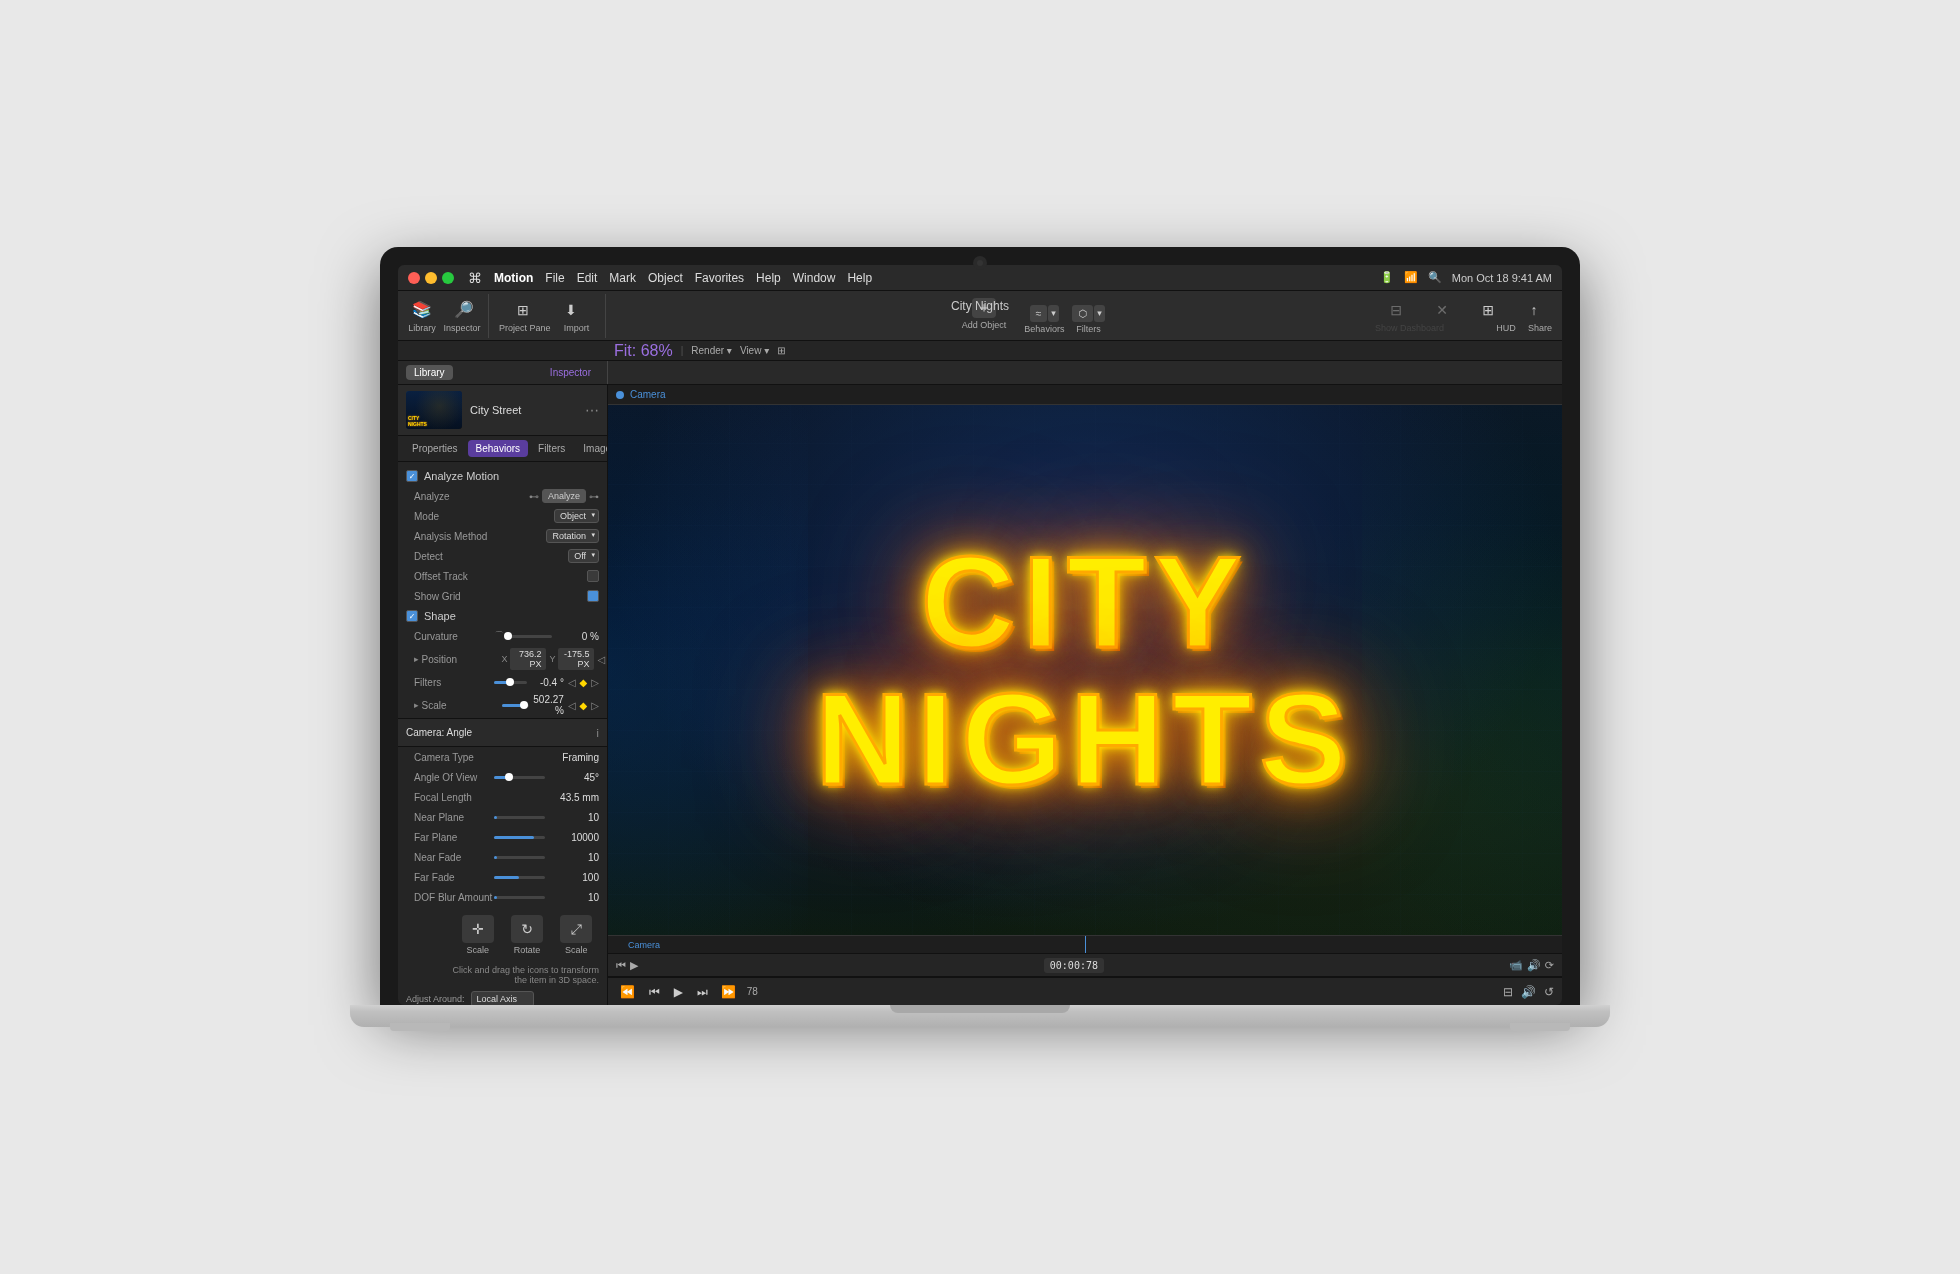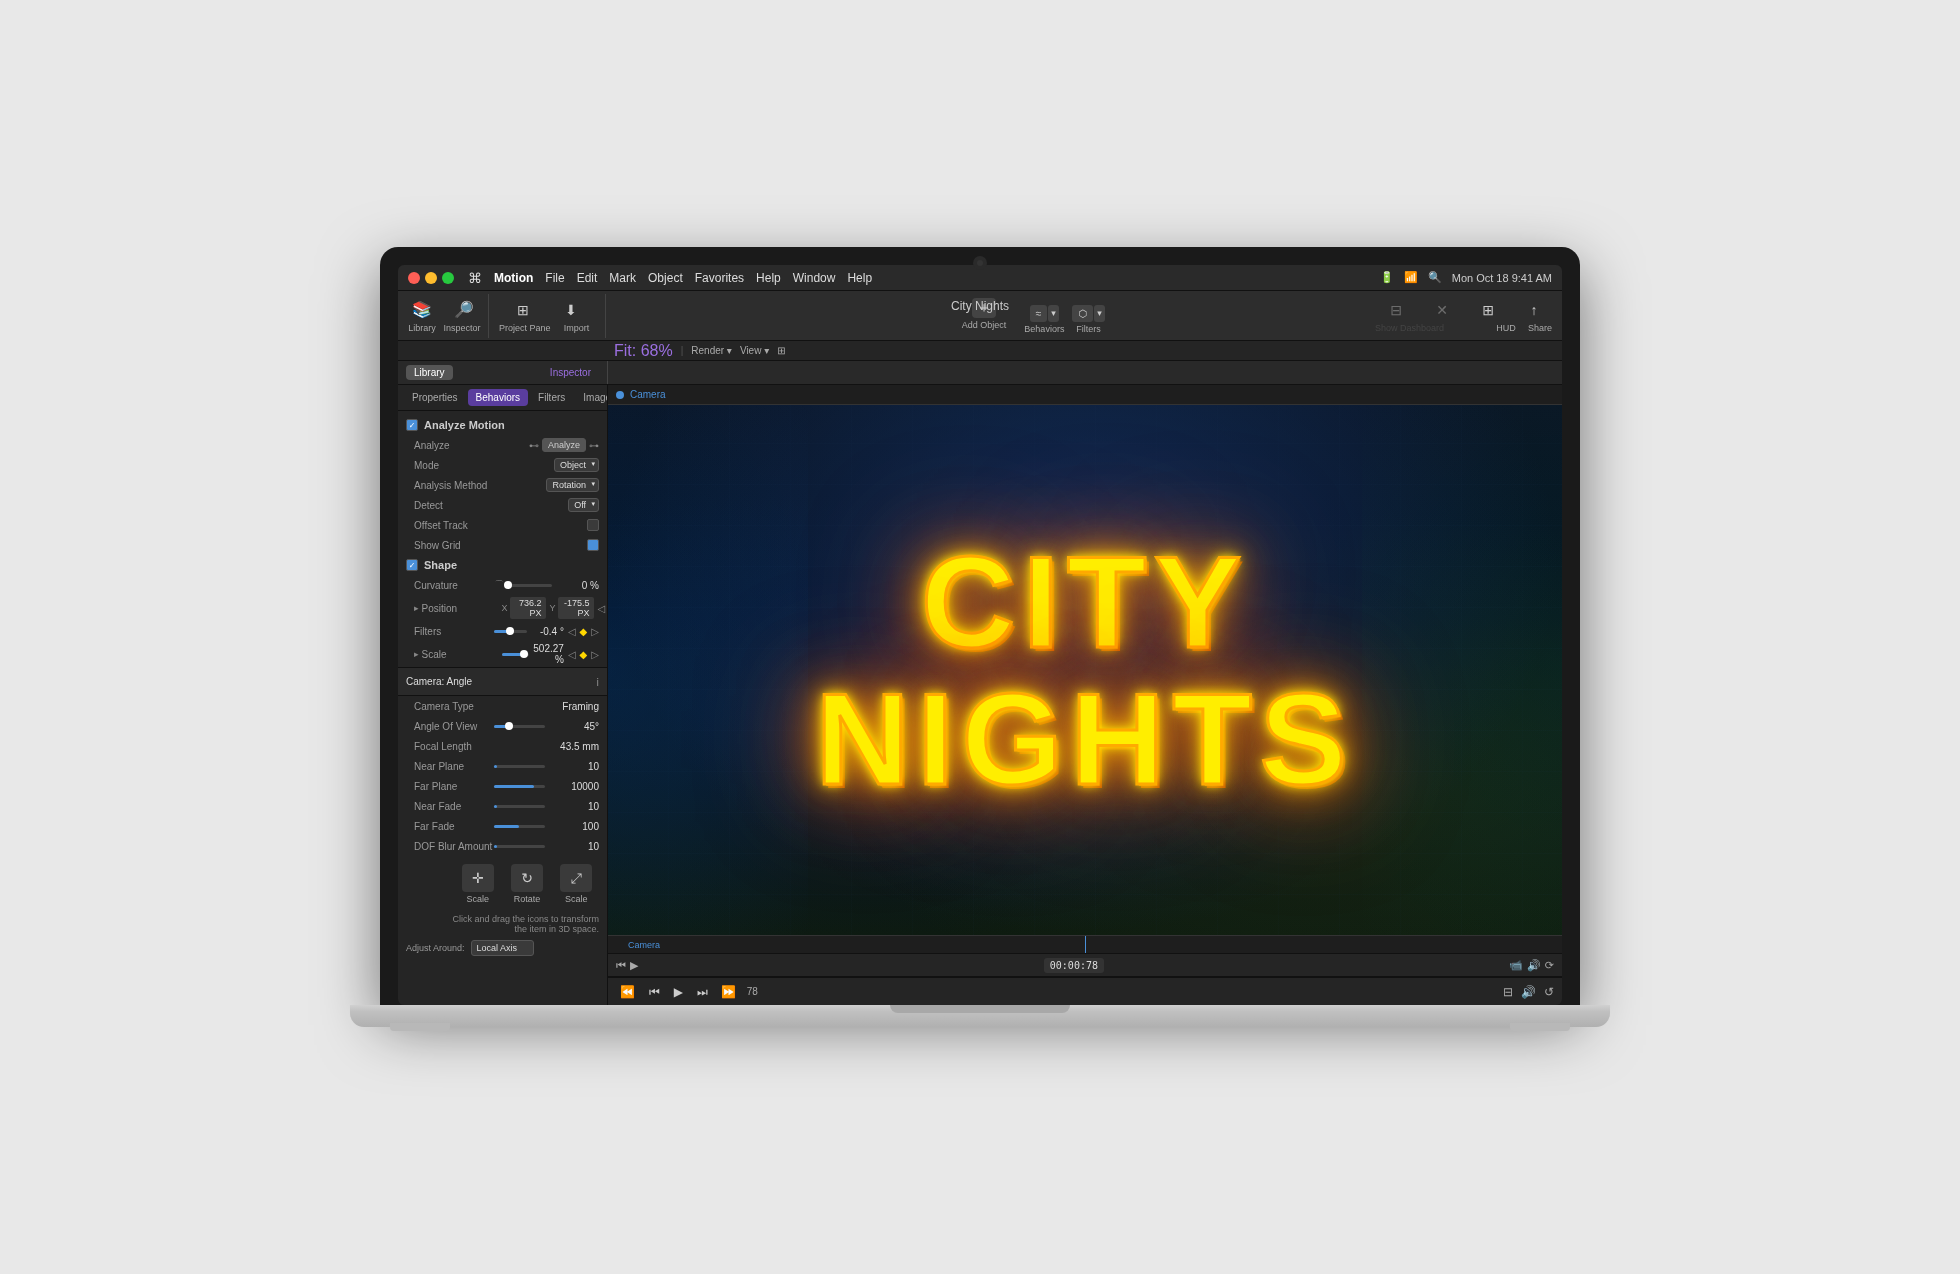--- a/index.html
+++ b/index.html
@@ -280,21 +280,21 @@
       justify-content: center;
       background: #4a90d9;
     }
     .section-check-mark {
       color: #fff;
       font-size: 8px;
     }
     .section-title {
       color: #ccc;
       font-size: 11px;
-      font-weight: 700;
+      font-weight: 400;
     }
 
     .prop-row {
       display: flex;
       align-items: center;
       padding: 2px 8px 2px 16px;
       min-height: 20px;
     }
     .prop-label {
       color: #999;
@@ -843,20 +843,29 @@
           <span style="flex:1"></span>
           <span class="tab-inspector">Inspector</span>
         </div>
 
       </div>
 
       <div class="main-area">
 
         <div class="left-panel">
 
+          <div class="layer-header">
+            <div class="layer-thumb">
+              <div class="layer-thumb-city">
+                <div class="layer-thumb-text">CITY<br>NIGHTS</div>
+              </div>
+            </div>
+            <span class="layer-name">City Street</span>
+            <span class="layer-more">⋯</span>
+          </div>
 
           <div class="inspector-tabs">
             <span class="inspector-tab">Properties</span>
             <span class="inspector-tab active">Behaviors</span>
             <span class="inspector-tab">Filters</span>
             <span class="inspector-tab">Image</span>
           </div>
 
           <div class="inspector-content">
 

